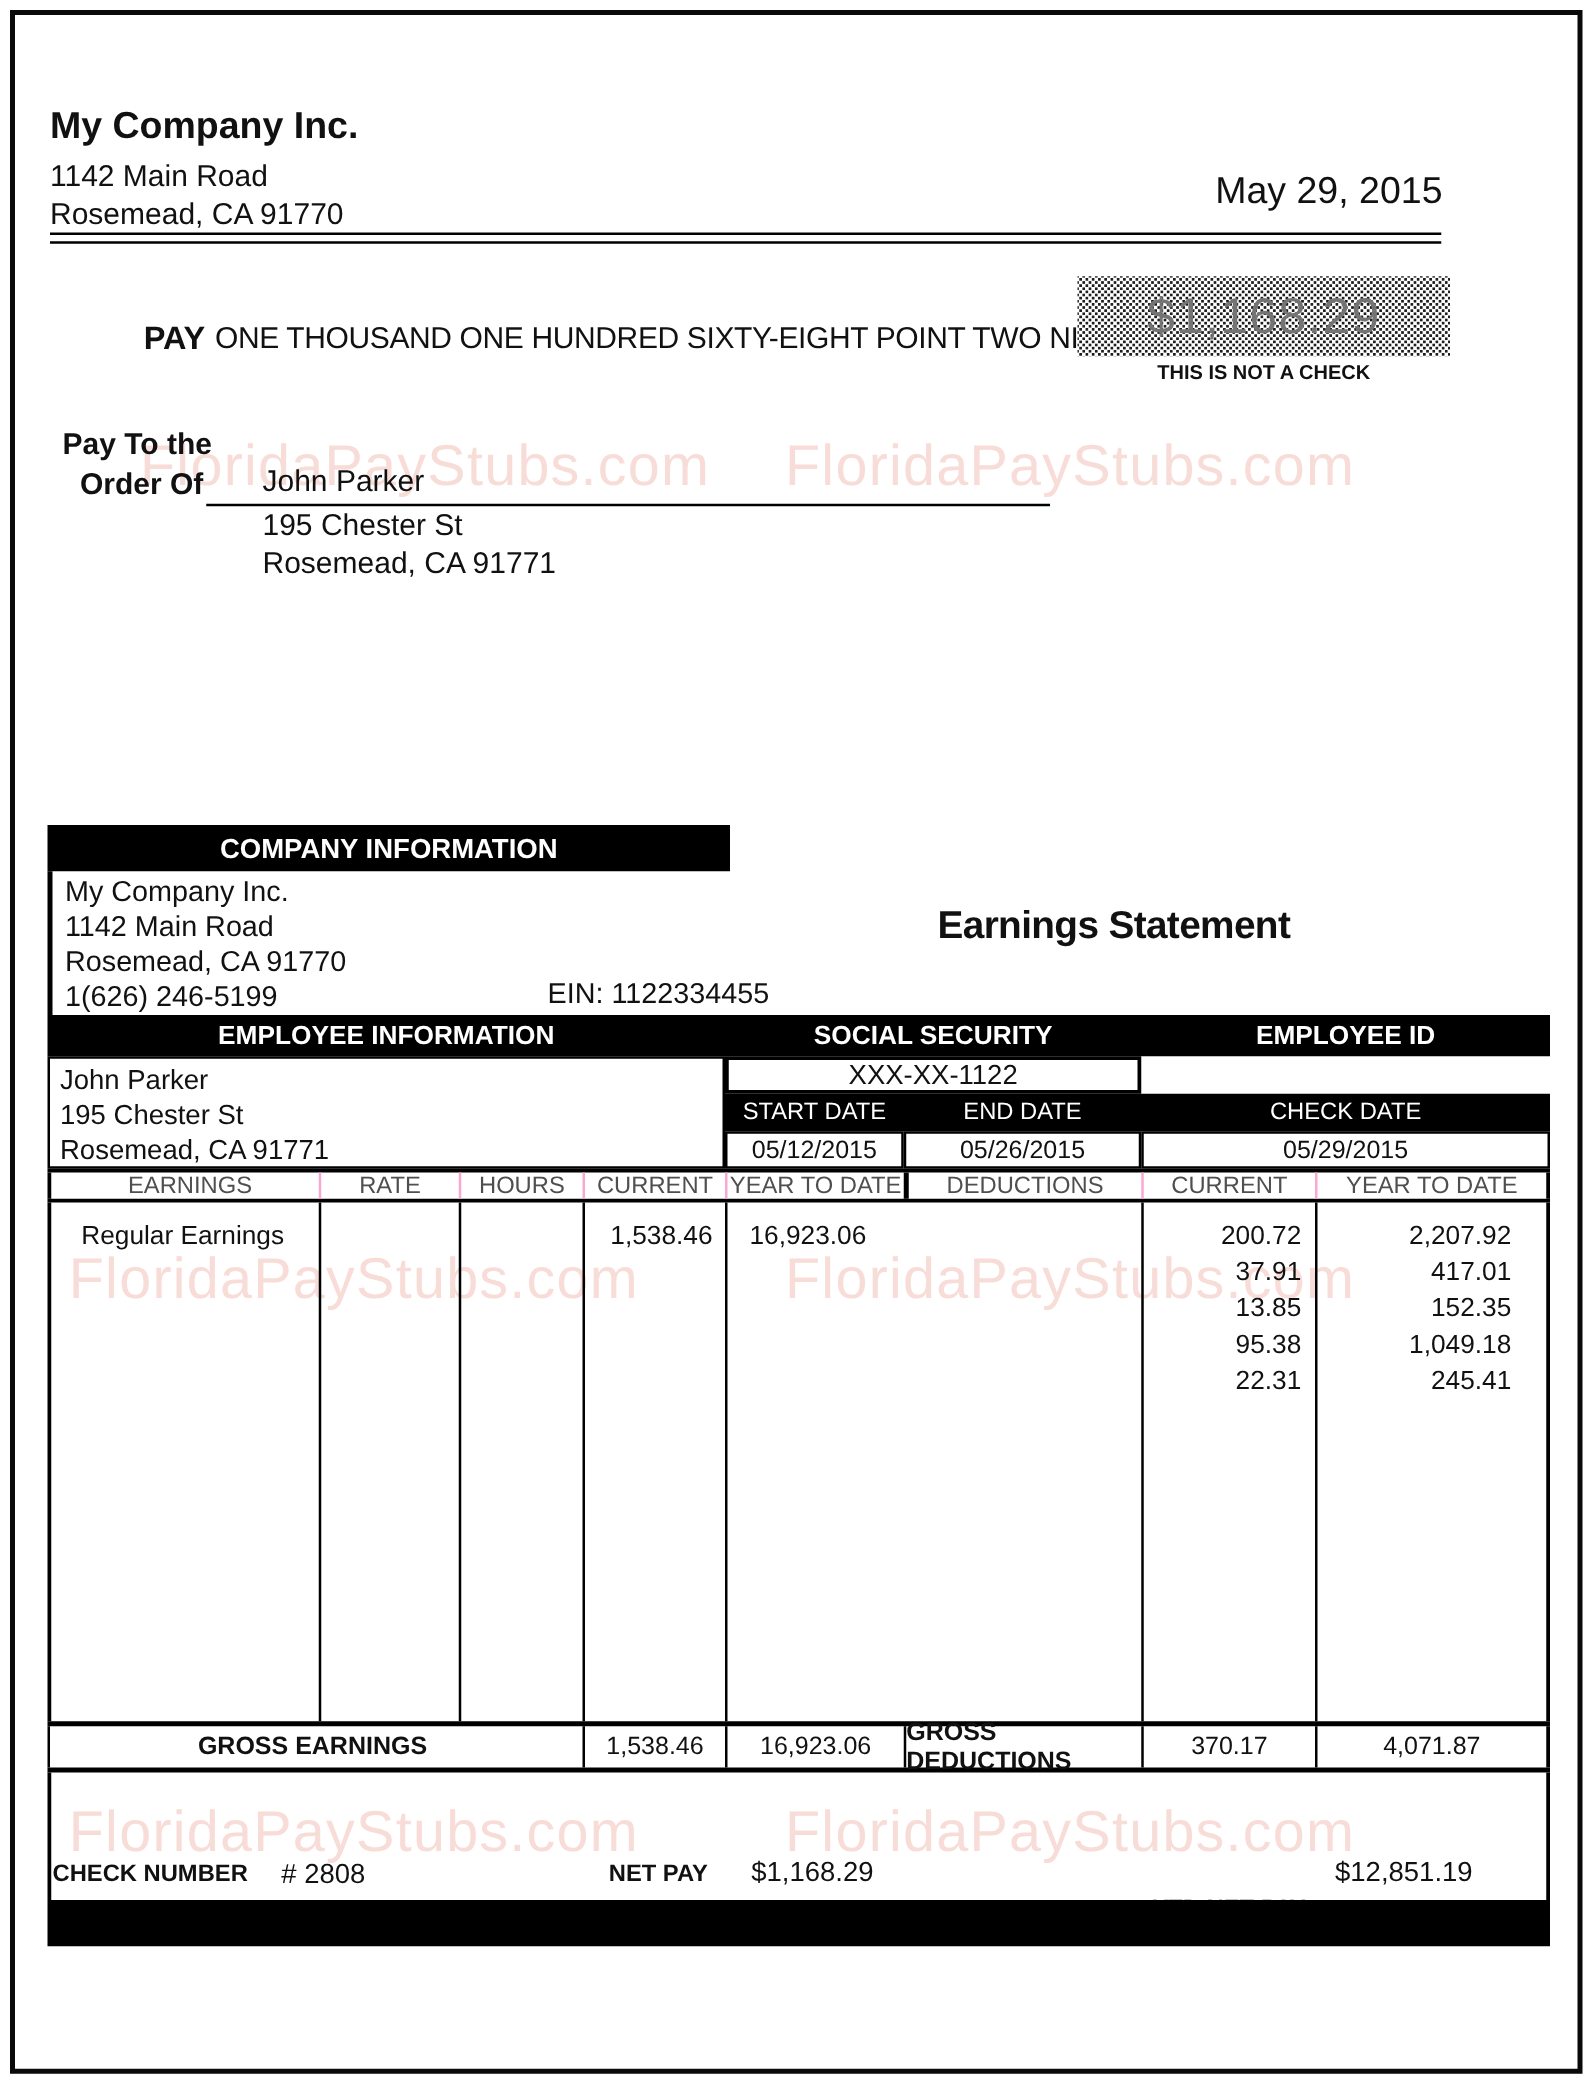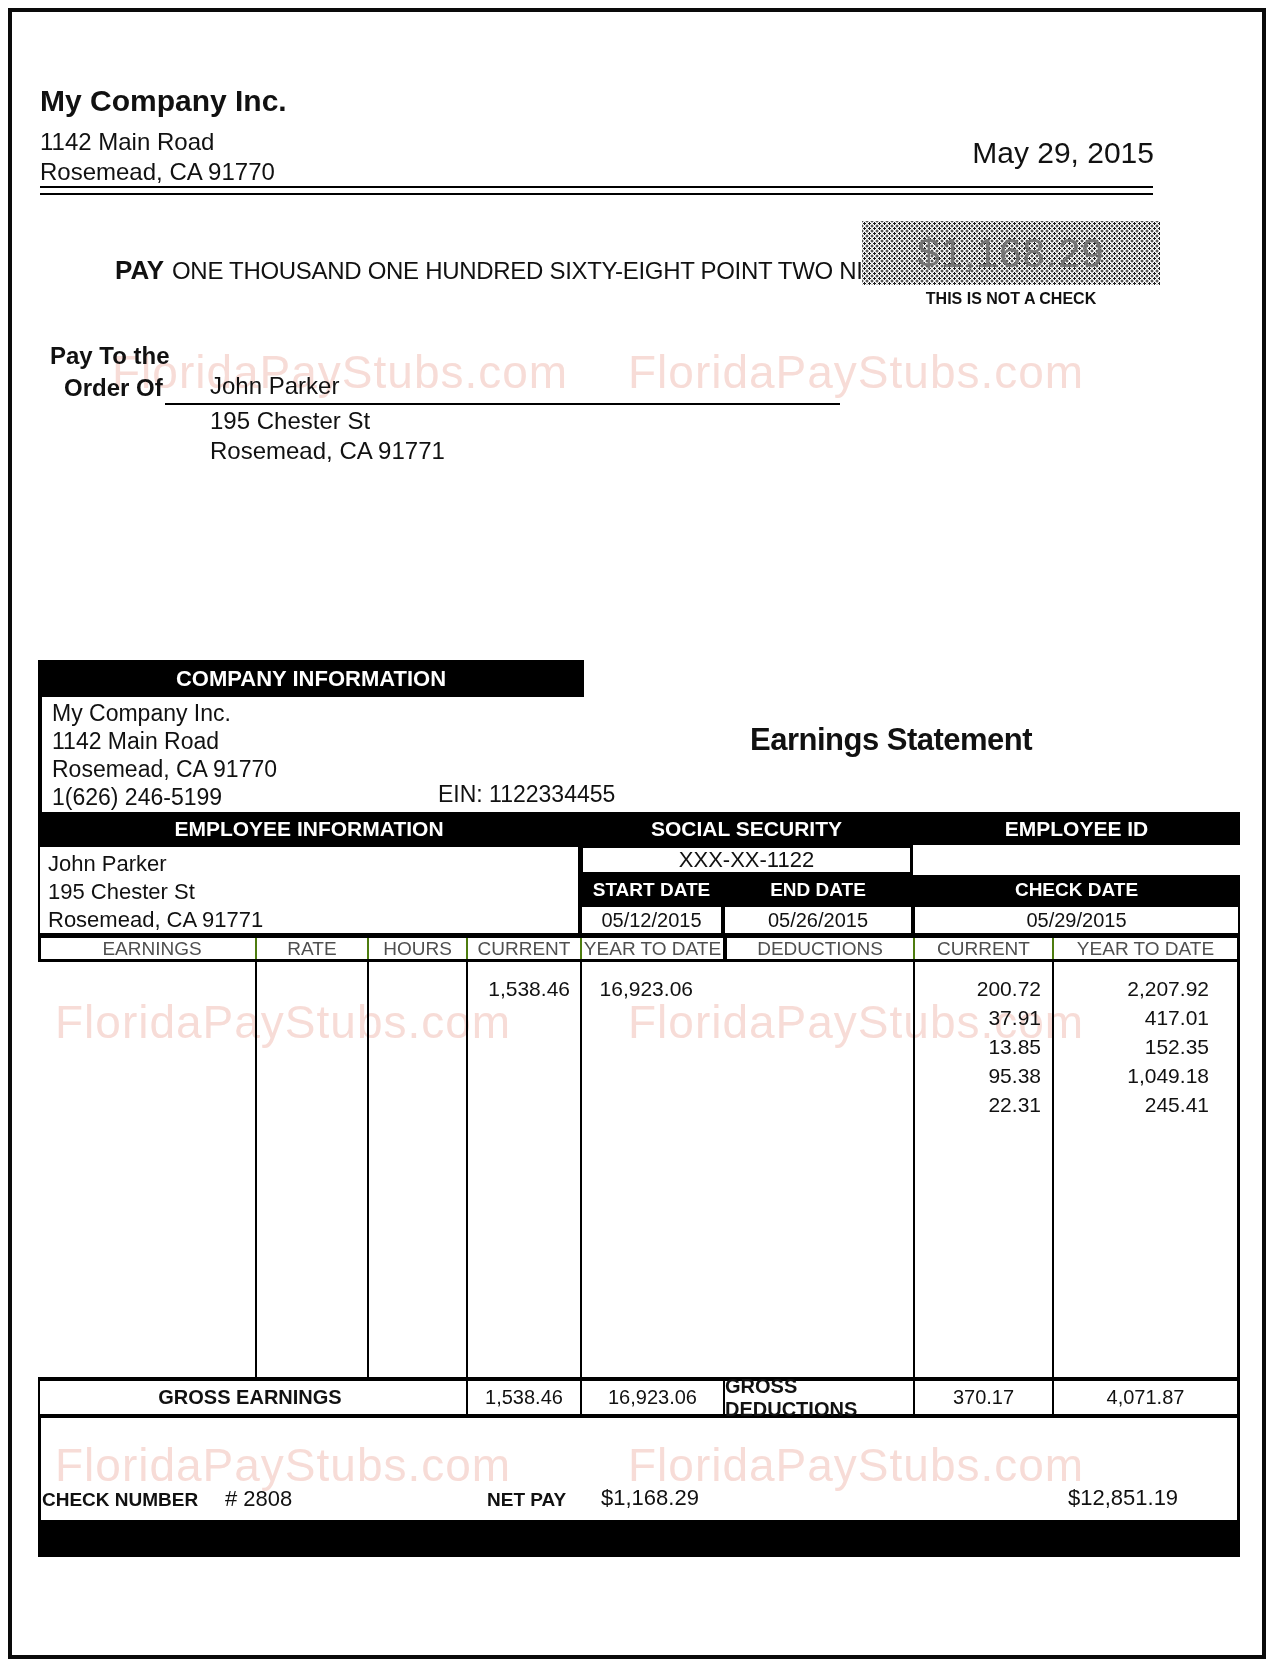--- a/index.html
+++ b/index.html
@@ -47,29 +47,29 @@
   .emp-bar span{position:absolute;top:0;height:33px;display:flex;align-items:center;justify-content:center;
                 color:#fff;font-weight:bold;font-size:21px;}
   .seg1{left:0;width:542px;}  .seg2{left:542px;width:333px;}  .seg3{left:875px;width:327px;}
   .emp-cell{left:38px;top:845px;width:542px;height:90px;border:2px solid #000;box-sizing:border-box;padding:3px 0 0 8px;}
   .emp-cell div{font-size:22px;line-height:28px;}
   .cell{border:3px solid #000;box-sizing:border-box;display:flex;align-items:center;justify-content:center;font-size:22px;}
   .ssv{left:580px;top:845px;width:333px;height:30px;}
   .idv{left:913px;top:845px;width:327px;height:30px;}
   .dates-bar{left:580px;top:875px;width:660px;height:30px;background:#000;}
   .dates-bar span{position:absolute;top:0;height:30px;display:flex;align-items:center;justify-content:center;
-                  color:#fff;font-weight:bold;font-size:19px;}
+                  color:#fff;font-weight:normal;font-size:19px;}
   .d1{left:0;width:143px;} .d2{left:143px;width:190px;} .d3{left:333px;width:327px;}
   .dval{border:2px solid #000;box-sizing:border-box;display:flex;align-items:center;justify-content:center;font-size:20px;height:30px;top:905px;}
   .dv1{left:580px;width:143px;} .dv2{left:723px;width:190px;} .dv3{left:913px;width:327px;}
 
   
   .hdr-row{left:38px;top:935px;width:1202px;height:27px;border-top:3px solid #000;border-bottom:3px solid #000;box-sizing:border-box;}
   .hdr-row span{position:absolute;top:0;height:21px;display:flex;align-items:center;justify-content:center;
-                color:#4f4f4f;font-size:19px;border-left:2px solid #4d7c0f;box-sizing:border-box;}
+                color:#4f4f4f;font-size:19px;border-left:2px solid #f9a8d4;box-sizing:border-box;}
   .h1{left:0;width:217px;justify-content:flex-start;padding-left:8px;border-left:3px solid #000 !important;}
   .h2{left:217px;width:112px;} .h3{left:329px;width:99px;} .h4{left:428px;width:114px;}
   .h5{left:542px;width:143px;} .h6{left:685px;width:190px;border-left:4px solid #000 !important;}
   .h7{left:875px;width:139px;} .h8{left:1014px;width:188px;border-right:3px solid #000;}
 
   .tbody{left:38px;top:962px;width:1202px;height:415px;}
   .tcol{position:absolute;top:0;height:415px;border-left:2px solid #000;box-sizing:border-box;font-size:21px;}
   .t1{left:0;width:217px;border-left:3px solid #000;padding:12px 0 0 24px;}
   .t2{left:217px;width:112px;} .t3{left:329px;width:99px;}
   .t4{left:428px;width:114px;text-align:right;padding:12px 10px 0 0;}
@@ -164,20 +164,23 @@
     <span class="h2">RATE</span>
     <span class="h3">HOURS</span>
     <span class="h4">CURRENT</span>
     <span class="h5">YEAR TO DATE</span>
     <span class="h6">DEDUCTIONS</span>
     <span class="h7">CURRENT</span>
     <span class="h8">YEAR TO DATE</span>
   </div>
 
   <div class="abs tbody">
+    <div class="tcol t1">
+      <div class="ln">Regular Earnings</div>
+    </div>
     <div class="tcol t2"></div>
     <div class="tcol t3"></div>
     <div class="tcol t4">
       <div class="ln">1,538.46</div>
     </div>
     <div class="tcol t5">
       <div class="ln">16,923.06</div>
     </div>
     <div class="tcol t7">
       <div class="ln">200.72</div>

